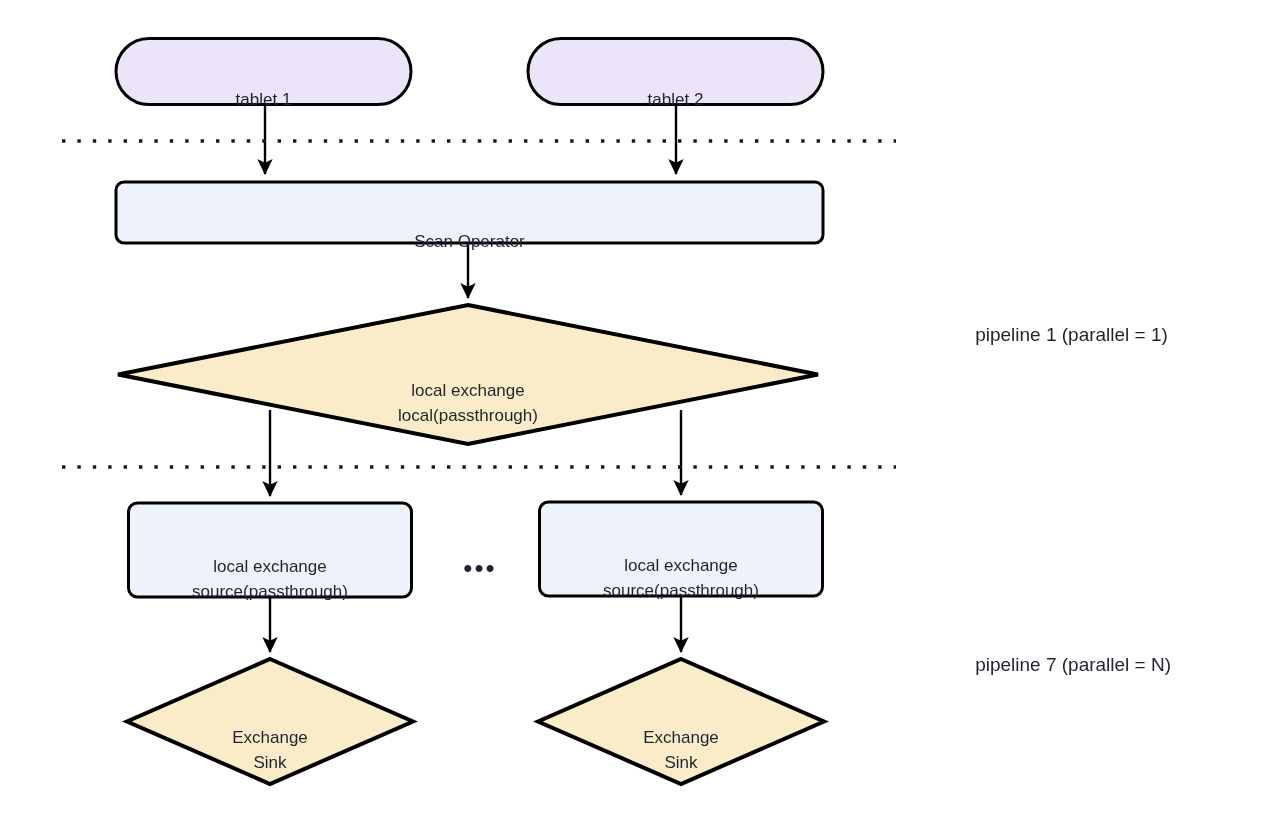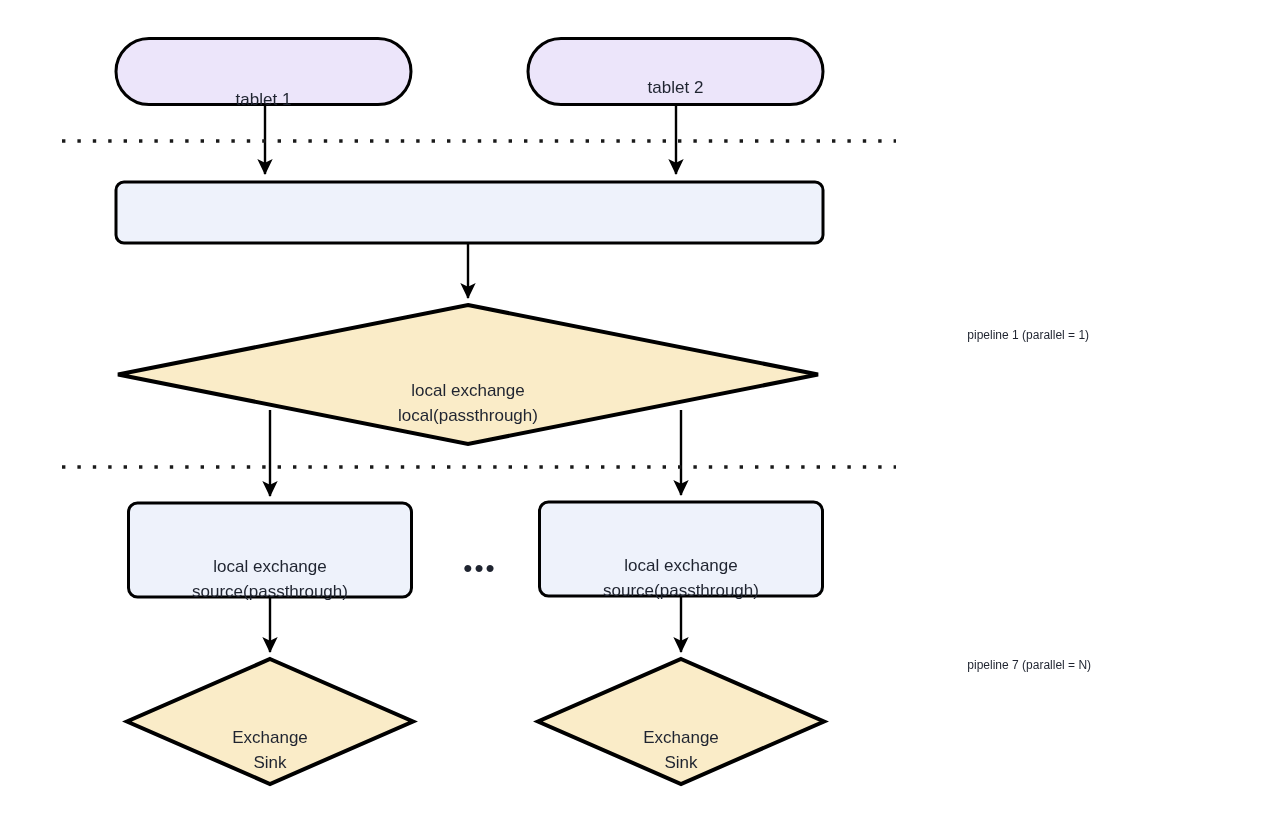--- a/index.html
+++ b/index.html
@@ -35,21 +35,21 @@
     text-align: center;
     font-size: 17px;
     line-height: 25px;
     color: #1f2430;
     pointer-events: none;
     white-space: pre;
     margin-top: 28px;
   }
   .side-label {
     position: absolute;
-    font-size: 12px;
+    font-size: 19px;
     line-height: 26px;
     color: #1f2430;
     white-space: pre;
   }
   .node-label .line { display: block; }
 </style>
 </head>
 <body>
 
 <div id="canvas">
@@ -84,24 +84,27 @@
     <line x1="681" y1="596" x2="681" y2="652" stroke="#000000" stroke-width="2.4" marker-end="url(#arrowhead)"></line>
 
     <line x1="62" y1="141" x2="896" y2="141" stroke="#1a1a1a" stroke-width="3.4" stroke-linecap="butt" stroke-dasharray="3.4 12"></line>
     <line x1="62" y1="467" x2="896" y2="467" stroke="#1a1a1a" stroke-width="3.4" stroke-linecap="butt" stroke-dasharray="3.4 12"></line>
   </svg>
 
   <div class="node-label" style="left:116px; top:38px; width:295px; height:67px;">
     <span class="line">tablet 1</span>
   </div>
 
-  <div class="node-label" style="left:528px; top:26px; width:295px; height:67px;">
+  <div class="node-label" style="left:528px; top:38px; width:295px; height:67px;">
     <span class="line">tablet 2</span>
   </div>
 
+  <div class="node-label" style="left:116px; top:182px; width:707px; height:62px;">
+    <span class="line">Scan Operator</span>
+  </div>
 
   <div class="node-label" style="left:268px; top:337px; width:400px; height:75px;">
     <span class="line">local exchange</span>
     <span class="line">local(passthrough)</span>
   </div>
 
   <div class="node-label" style="left:128px; top:503px; width:284px; height:95px;">
     <span class="line">local exchange</span>
     <span class="line">source(passthrough)</span>
   </div>

